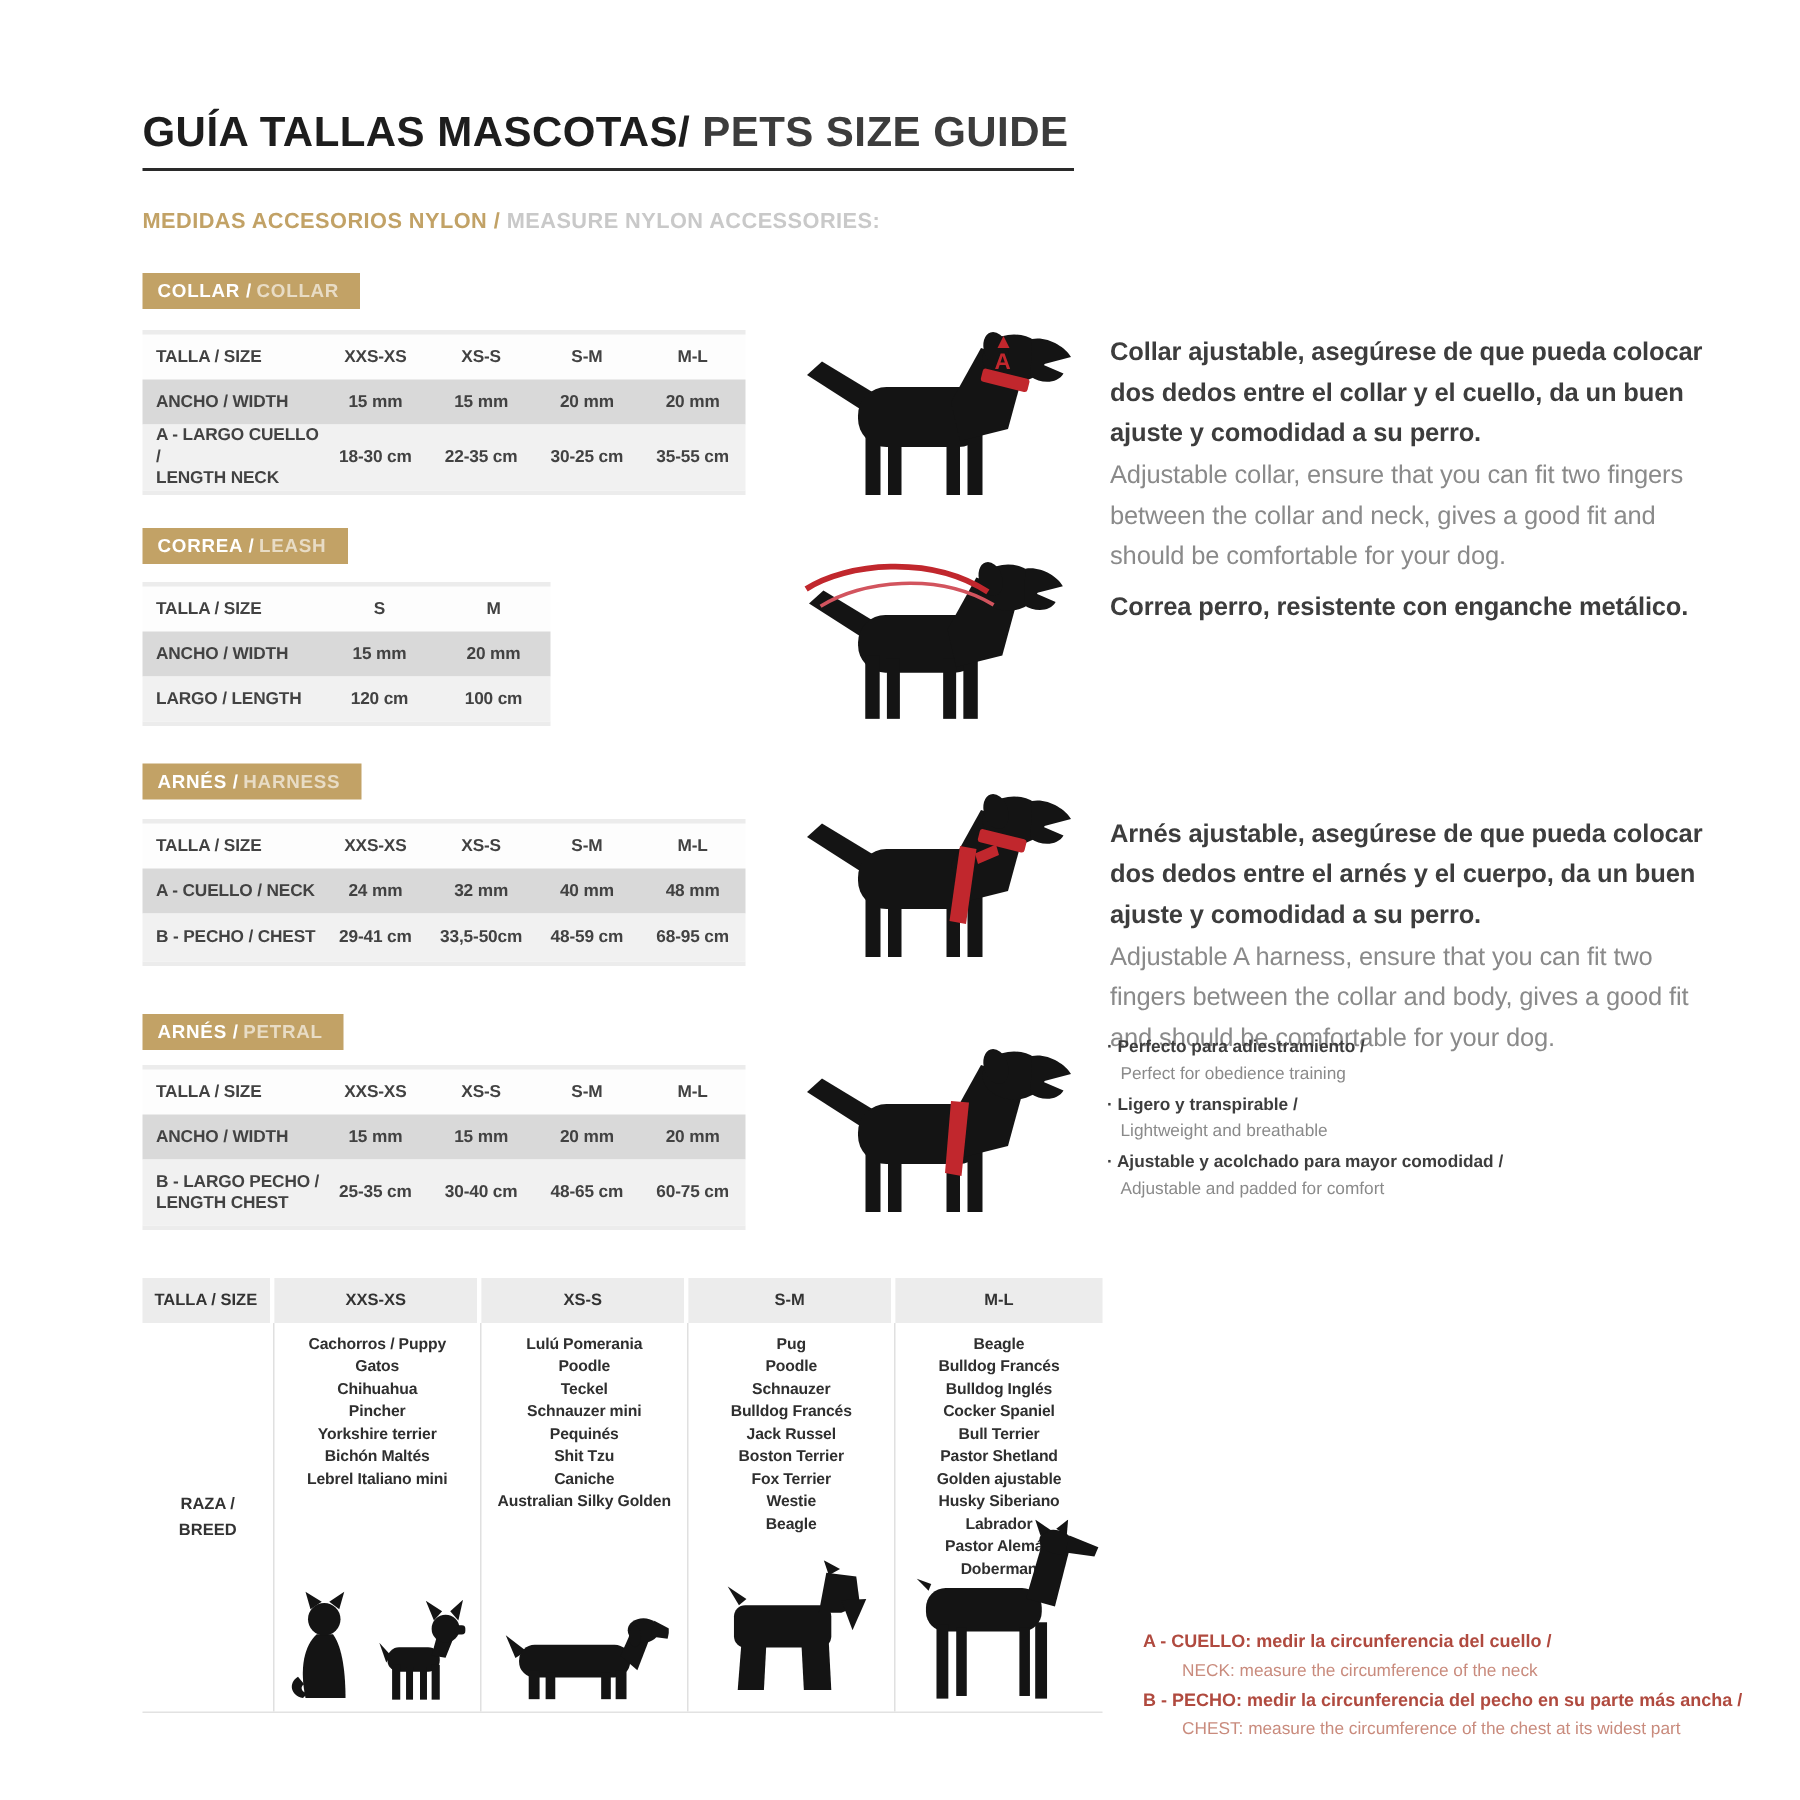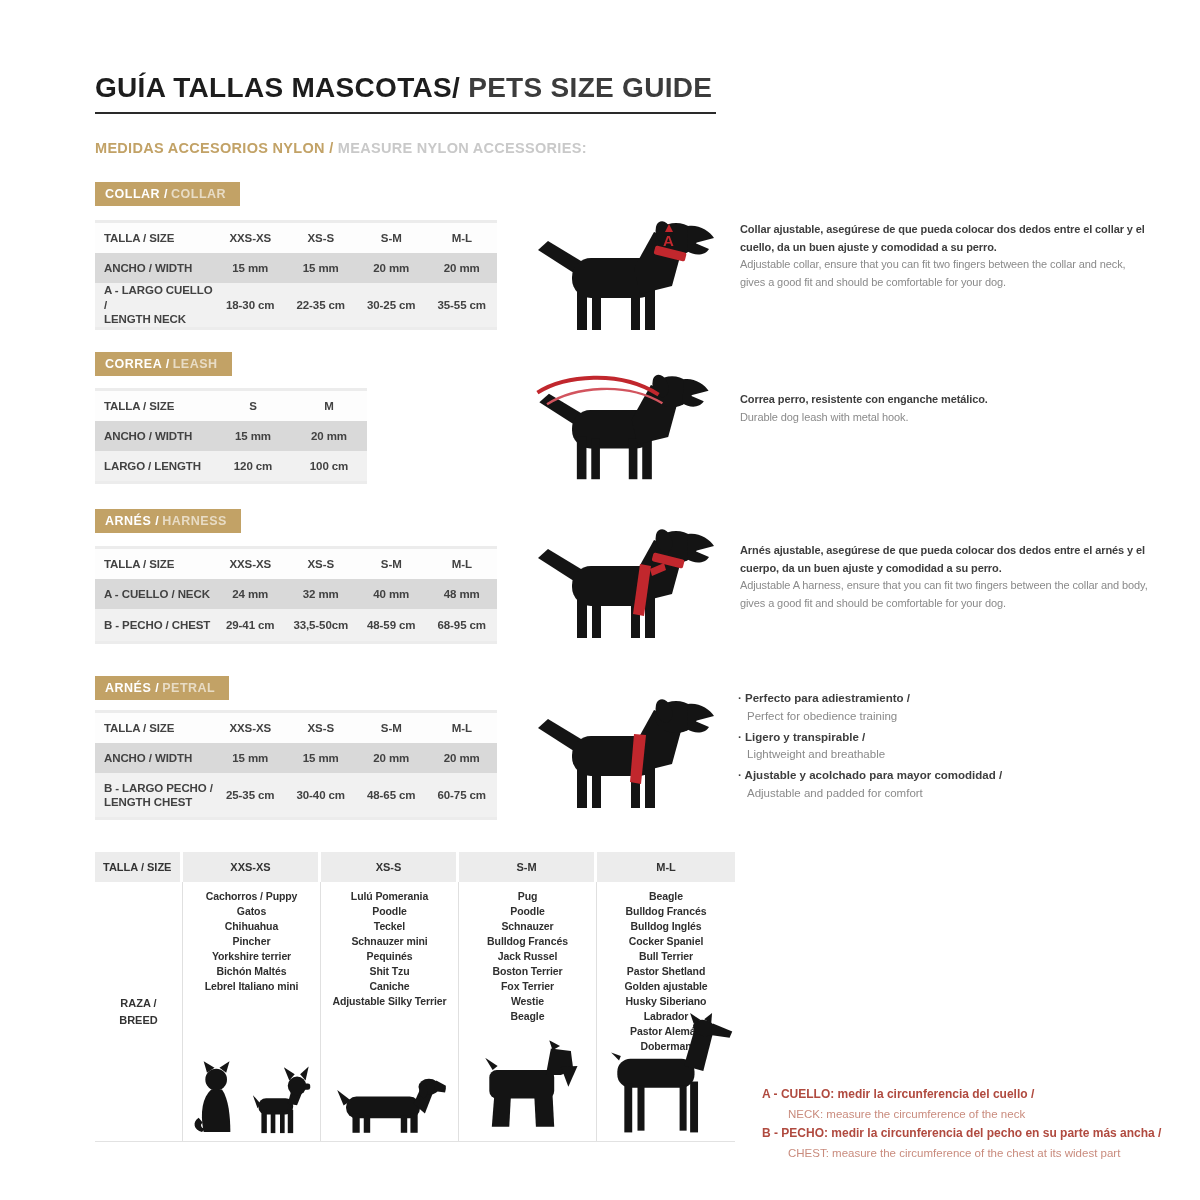--- a/index.html
+++ b/index.html
@@ -35,21 +35,21 @@
     border-top:3px solid #ececec;border-bottom:3px solid #ececec;background:#fdfdfd;}
   .t-row{display:flex;align-items:center;min-height:30px;}
   .t-label{width:120px;padding-left:9px;text-align:left;white-space:pre-line;line-height:1.25;}
   .t-vals{flex:1;display:flex;}
   .t-vals > div{flex:1;text-align:center;}
   .row-gray{background:var(--table-gray);}
   .row-light{background:var(--table-light);}
   .row-tall{min-height:44px;}
 
   
-  .desc{font-size:11px;line-height:1.6;letter-spacing:-.1px;}
+  .desc{font-size:17px;line-height:1.6;letter-spacing:-.1px;}
   .desc-es{font-weight:bold;color:#3d3d3d;}
   .desc-en{color:#8a8a8a;}
 
   
   .bullet{margin-bottom:3px;font-size:11.5px;line-height:1.55;}
   .b-es{font-weight:bold;color:#3d3d3d;}
   .b-es::before{content:"· ";}
   .b-en{color:#8a8a8a;margin-left:9px;}
 
   
@@ -250,21 +250,20 @@
       <use href="#sil-dog" class="sil"></use>
       <g>
         <path d="M132,36 C92,10 34,16 6,34" fill="none" stroke="var(--marking-red)" stroke-width="4"></path>
         <path d="M136,45 C98,22 44,28 16,46" fill="none" stroke="#d2545e" stroke-width="2.5"></path>
       </g>
     </svg>
   </div>
 
   <div class="abs desc" style="left:740px;top:391px;width:412px;">
     <div class="desc-es">Correa perro, resistente con enganche metálico.</div>
-    <div class="desc-en">Durable dog leash with metal hook.</div>
   </div>
 
   <div class="abs badge" style="left:95px;top:509px;">
     <span>ARNÉS /</span><span class="b-en">HARNESS</span>
   </div>
 
   <div class="abs size-table" style="left:95px;top:546px;width:402px;">
     <div class="t-row">
       <div class="t-label">TALLA / SIZE</div>
       <div class="t-vals">
@@ -403,21 +402,21 @@
       </div>
       <div class="bt-col">
         <div class="breeds">
             <div>Lulú Pomerania</div>
             <div>Poodle</div>
             <div>Teckel</div>
             <div>Schnauzer mini</div>
             <div>Pequinés</div>
             <div>Shit Tzu</div>
             <div>Caniche</div>
-            <div>Adjustable Silky Terrier</div>
+            <div>Australian Silky Golden</div>
           </div>
         <div class="animals">
           <svg width="115" height="66" viewBox="0 0 140 82">
               <use href="#sil-dachs" class="sil"></use>
             </svg>
         </div>
       </div>
       <div class="bt-col">
         <div class="breeds">
             <div>Pug</div>

